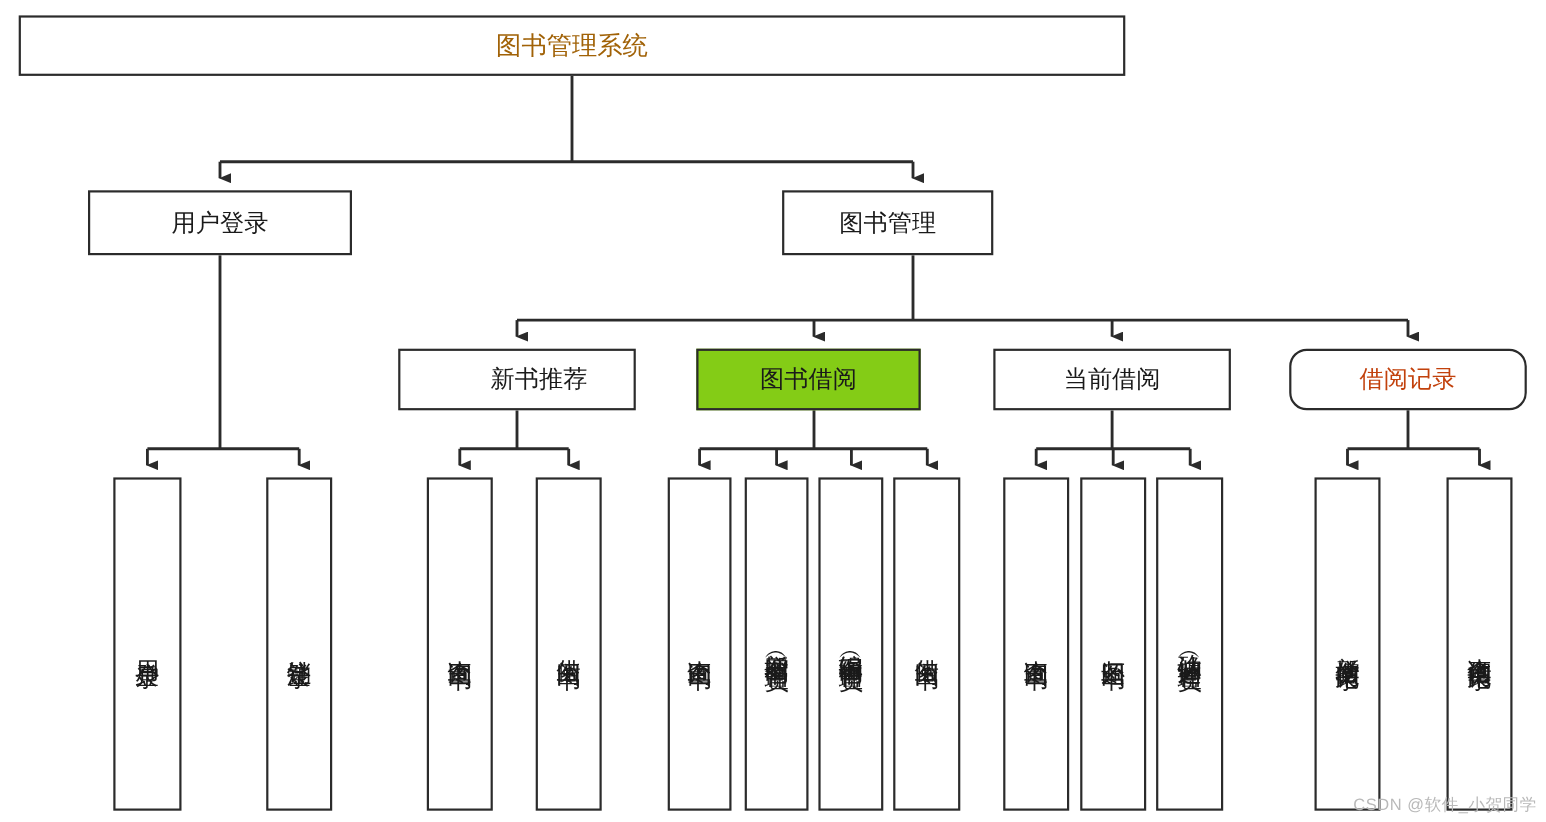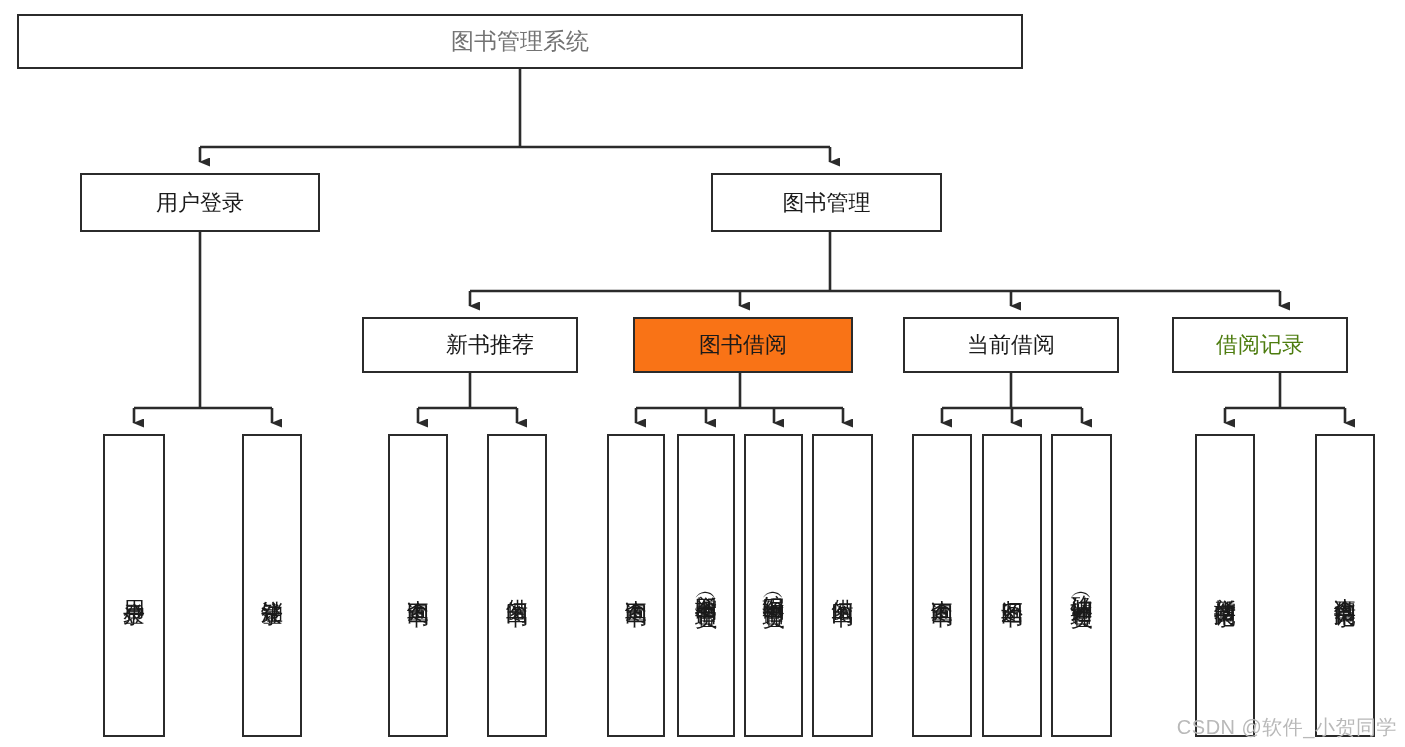--- a/index.html
+++ b/index.html
@@ -56,21 +56,21 @@
     text-orientation: upright;
     font-size: 22px;
     letter-spacing: 2px;
     line-height: 1;
     white-space: nowrap;
   }
   #watermark {
     position: absolute;
     right: 8px;
     bottom: 6px;
-    font-size: 20px;
+    font-size: 15px;
     color: #b9b9b9;
     letter-spacing: 0.5px;
     white-space: nowrap;
     pointer-events: none;
   }
 </style>
 </head>
 <body>
 
 <div id="diagram-root">
@@ -112,39 +112,39 @@
         <path d="M 1012 408 L 1012 423" marker-end="url(#arrowhead)"></path>
         <path d="M 1082 408 L 1082 423" marker-end="url(#arrowhead)"></path>
         <path d="M 1280 373 L 1280 408"></path>
         <path d="M 1225 408 L 1345 408"></path>
         <path d="M 1225 408 L 1225 423" marker-end="url(#arrowhead)"></path>
         <path d="M 1345 408 L 1345 423" marker-end="url(#arrowhead)"></path>
       </g>
   </svg>
 
   <div id="nodes-layer">
-      <div class="node horizontal root" style="left: 17px; top: 14px; width: 1006px; height: 55px; border-color: rgb(43, 43, 43); background: rgb(255, 255, 255); color: #737373;">
+      <div class="node horizontal root" style="left: 17px; top: 14px; width: 1006px; height: 55px; border-color: rgb(43, 43, 43); background: rgb(255, 255, 255); color: #a16207;">
         <span class="node-label">图书管理系统</span>
       </div>
       <div class="node horizontal" style="left: 80px; top: 173px; width: 240px; height: 59px; border-color: rgb(43, 43, 43); background: rgb(255, 255, 255); color: rgb(26, 26, 26);">
         <span class="node-label">用户登录</span>
       </div>
-      <div class="node horizontal" style="left: 711px; top: 173px; width: 231px; height: 59px; border-color: rgb(43, 43, 43); background: rgb(255, 255, 255); color: rgb(26, 26, 26);">
+      <div class="node horizontal" style="left: 711px; top: 173px; width: 192px; height: 59px; border-color: rgb(43, 43, 43); background: rgb(255, 255, 255); color: rgb(26, 26, 26);">
         <span class="node-label">图书管理</span>
       </div>
       <div class="node horizontal" style="left: 362px; top: 317px; width: 216px; height: 56px; border-color: rgb(43, 43, 43); background: rgb(255, 255, 255); color: rgb(26, 26, 26); padding-left: 40px;">
         <span class="node-label">新书推荐</span>
       </div>
-      <div class="node horizontal" style="left: 633px; top: 317px; width: 220px; height: 56px; border-color: rgb(43, 43, 43); background: #f97316; color: rgb(26, 26, 26);">
+      <div class="node horizontal" style="left: 633px; top: 317px; width: 204px; height: 56px; border-color: rgb(43, 43, 43); background: #84cc16; color: rgb(26, 26, 26);">
         <span class="node-label">图书借阅</span>
       </div>
       <div class="node horizontal" style="left: 903px; top: 317px; width: 216px; height: 56px; border-color: rgb(43, 43, 43); background: rgb(255, 255, 255); color: rgb(26, 26, 26); align-items: center;">
         <span class="node-label">当前借阅</span>
       </div>
-      <div class="node horizontal" style="left: 1172px; top: 317px; width: 176px; height: 56px; border-color: rgb(43, 43, 43); background: rgb(255, 255, 255); color: #4d7c0f;">
+      <div class="node horizontal" style="left: 1172px; top: 317px; width: 216px; height: 56px; border-color: rgb(43, 43, 43); background: rgb(255, 255, 255); color: #c2410c; border-radius: 16px;">
         <span class="node-label">借阅记录</span>
       </div>
       <div class="node vertical" style="left: 103px; top: 434px; width: 62px; height: 303px; border-color: rgb(43, 43, 43); background: rgb(255, 255, 255); color: rgb(26, 26, 26);">
         <span class="node-label">用户登录</span>
       </div>
       <div class="node vertical" style="left: 242px; top: 434px; width: 60px; height: 303px; border-color: rgb(43, 43, 43); background: rgb(255, 255, 255); color: rgb(26, 26, 26);">
         <span class="node-label">注销登录</span>
       </div>
       <div class="node vertical" style="left: 388px; top: 434px; width: 60px; height: 303px; border-color: rgb(43, 43, 43); background: rgb(255, 255, 255); color: rgb(26, 26, 26);">
         <span class="node-label">查询图书</span>

